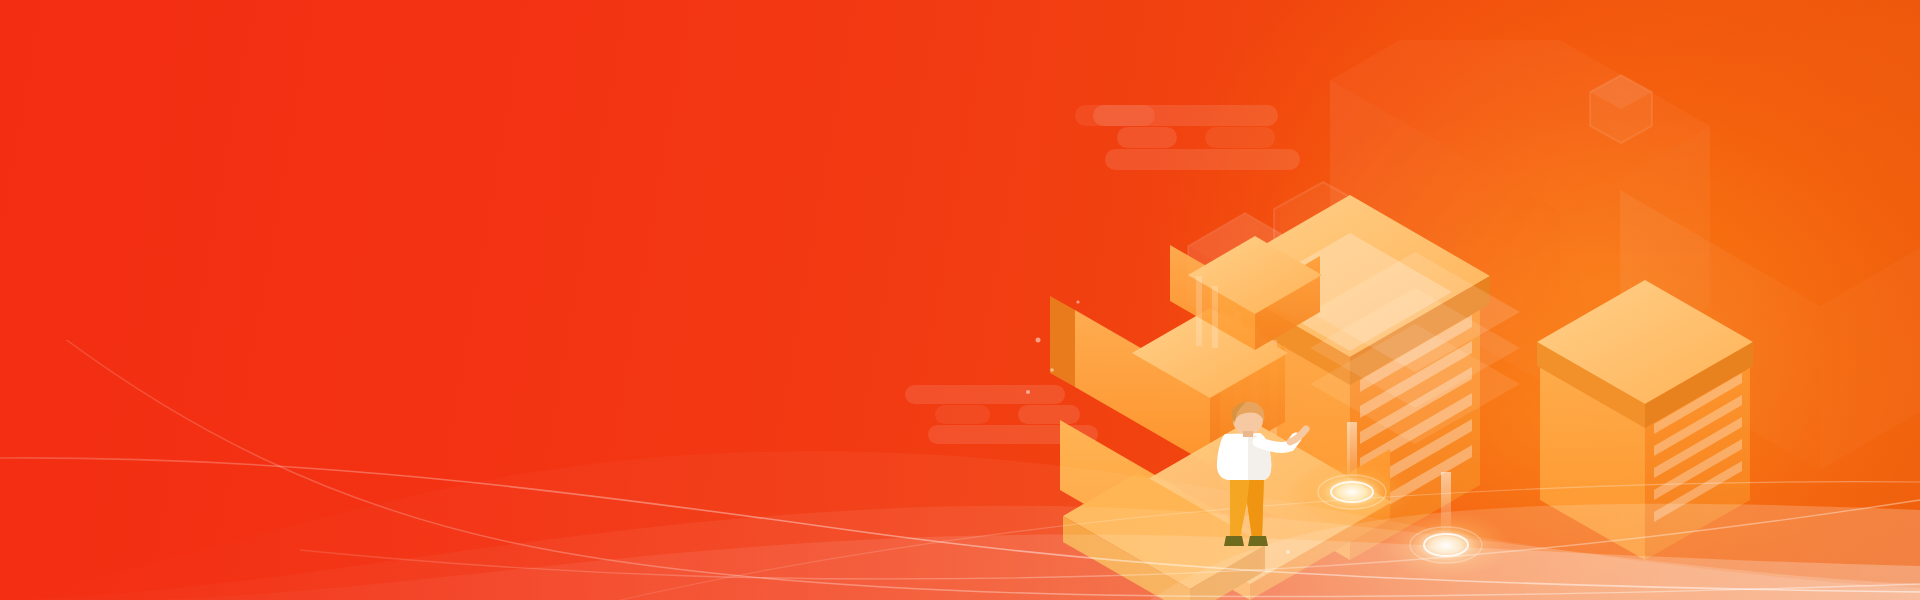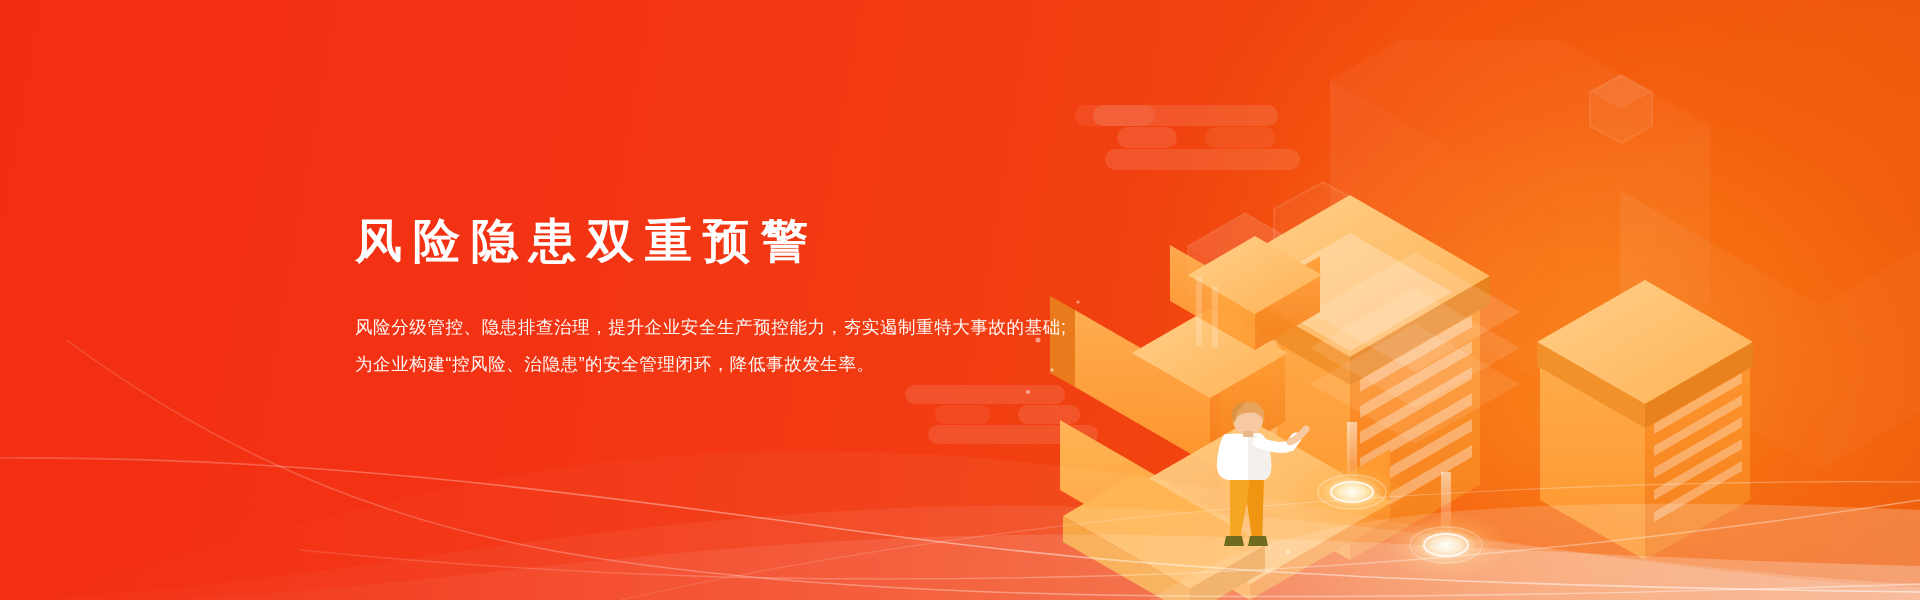--- a/index.html
+++ b/index.html
@@ -318,21 +318,14 @@
     <path d="M0,258 C 260,210 430,120 760,112 C 1090,104 1300,172 1560,210 C 1700,230 1830,244 1920,248 L1920,260 L0,260 Z" fill="url(#wv3)"></path>
     <path d="M0,260 C 300,250 500,190 860,170 C 1180,152 1420,196 1700,226 C 1790,236 1870,242 1920,244 L1920,260 Z" fill="url(#wv2)"></path>
     <path d="M150,260 C 420,250 620,206 960,196 C 1260,188 1520,216 1920,226 L1920,260 Z" fill="url(#wv1)"></path>
 
     <path d="M0,118 C 300,116 560,150 820,186 C 1060,220 1300,244 1920,252" fill="none" stroke="url(#wvLine)" stroke-width="1.6"></path>
     <path d="M40,-20 C 170,80 330,172 560,212 C 820,258 1200,268 1920,244" fill="none" stroke="url(#wvLine)" stroke-width="1.4" opacity="0.8"></path>
     <path d="M300,210 C 560,236 800,244 1100,236 C 1400,228 1660,200 1920,160" fill="none" stroke="url(#wvLine)" stroke-width="1.3" opacity="0.7"></path>
     <path d="M620,260 C 780,224 980,190 1240,168 C 1500,146 1720,140 1920,142" fill="none" stroke="url(#wvLine)" stroke-width="1.2" opacity="0.55"></path>
   </svg>
 
-  <div class="copy">
-    <h1 class="headline">风险隐患双重预警</h1>
-    <div class="sub-block">
-      <p class="sub">风险分级管控、隐患排查治理，提升企业安全生产预控能力，夯实遏制重特大事故的基础;</p>
-      <p class="sub">为企业构建“控风险、治隐患”的安全管理闭环，降低事故发生率。</p>
-    </div>
-  </div>
 
 </div>
 
 </body></html>

